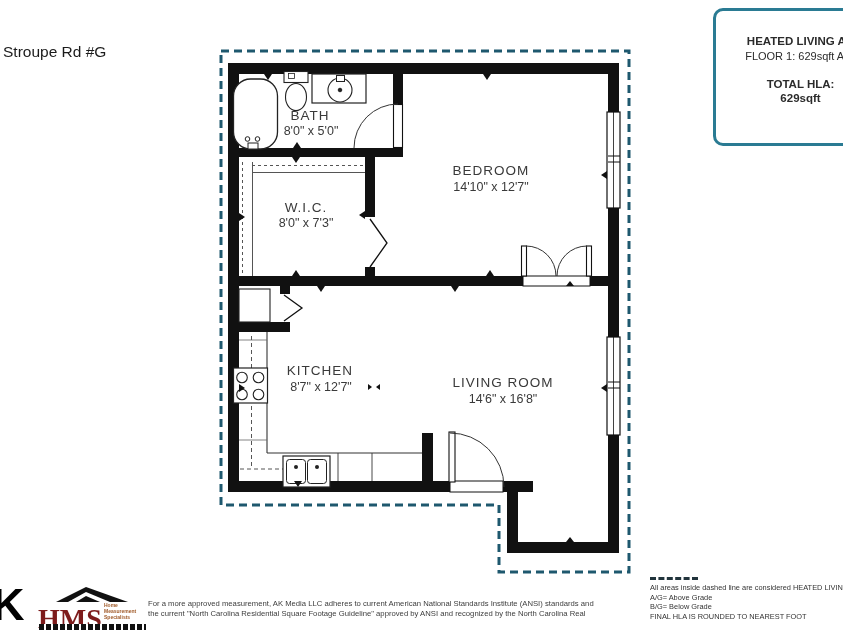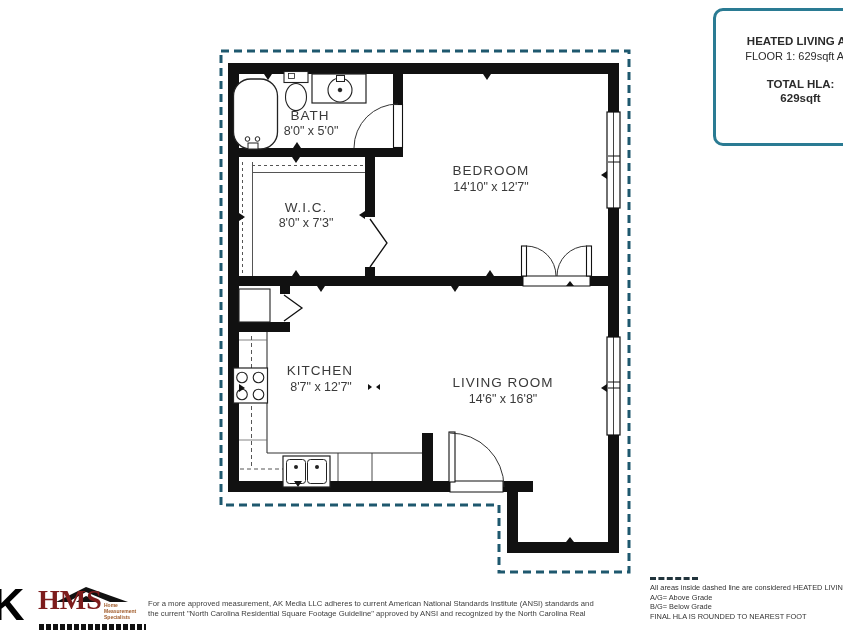--- a/index.html
+++ b/index.html
@@ -12,37 +12,38 @@
   .hla-box{left:713px;top:8px;width:175px;height:138px;border:3px solid #2a7b93;border-radius:10px;
            box-sizing:border-box;text-align:center;color:#2b2b2b;padding-top:24px;}
   .hla-box .t1{font-size:11.5px;font-weight:bold;}
   .hla-box .t2{font-size:11px;margin-top:3px;}
   .hla-box .t3{font-size:11.5px;font-weight:bold;margin-top:16px;}
   .hla-box .t4{font-size:11.5px;font-weight:bold;margin-top:2px;}
   
   .ak-k{left:-8px;top:582px;font-size:45px;font-weight:800;color:#000;line-height:1;}
   .ak-dia{left:1px;top:607px;font-size:19px;font-weight:bold;color:#c0762c;letter-spacing:2.5px;line-height:1;margin-top:28px;}
   .hms{left:38px;top:585px;width:112px;height:47px;}
-  .hms-word{position:absolute;left:0;top:1px;font-family:"Liberation Serif",serif;font-weight:700;
+  .hms-word{position:absolute;left:0;top:20px;font-family:"Liberation Serif",serif;font-weight:700;
             font-size:28px;color:#7d1c1c;line-height:1;}
   .hms-side{position:absolute;left:66px;top:17px;font-size:5px;line-height:6px;color:#a05a28;font-weight:bold;}
   .hms-tape{position:absolute;left:1px;top:39px;width:107px;height:6px;
             background:repeating-linear-gradient(90deg,#111 0 5px,#fff 5px 7px);}
   .disclaimer{left:148px;top:599px;width:448px;font-size:7.7px;line-height:9.7px;color:#3d3d3d;}
   .legend{left:650px;top:577px;width:200px;color:#333;}
   .legend .dash-sample{width:48px;border-top:3px dashed #22343c;margin-bottom:3px;}
   .legend .ln{font-size:7.4px;line-height:9.5px;white-space:nowrap;}
   svg text{fill:#3a3a3a;}
   .room-name{font-size:13.5px;letter-spacing:1px;}
   .room-dims{font-size:12.5px;}
 </style>
 </head>
 <body>
 
 <div class="abs address">
+  <div>Stroupe Rd #G</div>
 </div>
 
 <div class="abs hla-box">
   <div class="t1">HEATED LIVING AR</div>
   <div class="t2">FLOOR 1: 629sqft  A/G</div>
   <div class="t3">TOTAL HLA:</div>
   <div class="t4">629sqft</div>
 </div>
 
 <svg class="abs" style="left:0;top:0" width="843" height="632" viewBox="0 0 843 632">

